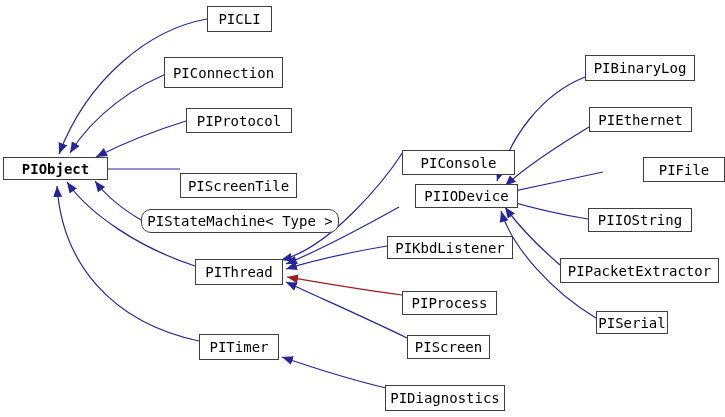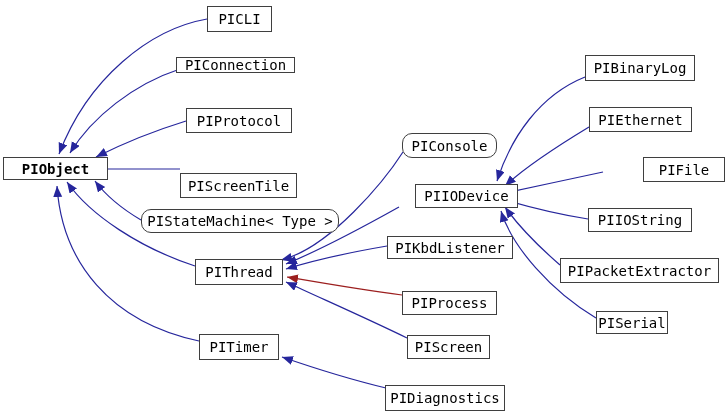--- a/index.html
+++ b/index.html
@@ -68,27 +68,27 @@
       <path d="M589,127 C551,150 521,171 505,186" fill="none" stroke="#26269c" stroke-width="1.2" marker-end="url(#arrow-inheritance)"></path>
       <path d="M603,172 C570,179 538,186 505,193" fill="none" stroke="#26269c" stroke-width="1.2" marker-end="url(#arrow-inheritance)"></path>
       <path d="M588,219 C556,214 529,207 505,200" fill="none" stroke="#26269c" stroke-width="1.2" marker-end="url(#arrow-inheritance)"></path>
       <path d="M560,265 C537,245 517,224 505,207" fill="none" stroke="#26269c" stroke-width="1.2" marker-end="url(#arrow-inheritance)"></path>
       <path d="M596,318 C551,291 512,247 501,211" fill="none" stroke="#26269c" stroke-width="1.2" marker-end="url(#arrow-inheritance)"></path>
       <path d="M386,388 C344,378 311,367 282,357" fill="none" stroke="#26269c" stroke-width="1.2" marker-end="url(#arrow-inheritance)"></path>
     </svg>
 
 <div class="node" style="left: 3px; top: 157px; width: 105px; height: 23px; font-weight: bold;">PIObject</div>
     <div class="node" style="left: 207px; top: 6px; width: 65px; height: 26px;">PICLI</div>
-    <div class="node" style="left: 176px; top: 57px; width: 119px; height: 16px; text-align: right;">PIConnection</div>
+    <div class="node" style="left: 164px; top: 57px; width: 119px; height: 31px; text-align: right;">PIConnection</div>
     <div class="node" style="left: 186px; top: 108px; width: 106px; height: 25px;">PIProtocol</div>
     <div class="node" style="left: 180px; top: 157px; width: 117px; height: 25px; margin-top: 16px;">PIScreenTile</div>
     <div class="node" style="left: 141px; top: 209px; width: 198px; height: 24px; border-radius: 10px;">PIStateMachine&lt; Type &gt;</div>
     <div class="node" style="left: 195px; top: 259px; width: 88px; height: 26px;">PIThread</div>
     <div class="node" style="left: 199px; top: 334px; width: 80px; height: 26px;">PITimer</div>
-    <div class="node" style="left: 402px; top: 133px; width: 95px; height: 25px; border-radius: 10px;">PIConsole</div>
+    <div class="node" style="left: 402px; top: 150px; width: 113px; height: 25px;">PIConsole</div>
     <div class="node" style="left: 399px; top: 184px; width: 103px; height: 24px; margin-left: 16px;">PIIODevice</div>
     <div class="node" style="left: 387px; top: 236px; width: 126px; height: 23px;">PIKbdListener</div>
     <div class="node" style="left: 402px; top: 291px; width: 95px; height: 24px;">PIProcess</div>
     <div class="node" style="left: 407px; top: 335px; width: 83px; height: 24px;">PIScreen</div>
     <div class="node" style="left: 385px; top: 385px; width: 120px; height: 26px;">PIDiagnostics</div>
     <div class="node" style="left: 585px; top: 55px; width: 110px; height: 26px;">PIBinaryLog</div>
     <div class="node" style="left: 589px; top: 107px; width: 103px; height: 25px;">PIEthernet</div>
     <div class="node" style="left: 603px; top: 157px; width: 82px; height: 25px; margin-left: 40px;">PIFile</div>
     <div class="node" style="left: 588px; top: 208px; width: 104px; height: 24px;">PIIOString</div>
     <div class="node" style="left: 560px; top: 258px; width: 159px; height: 25px;">PIPacketExtractor</div>

